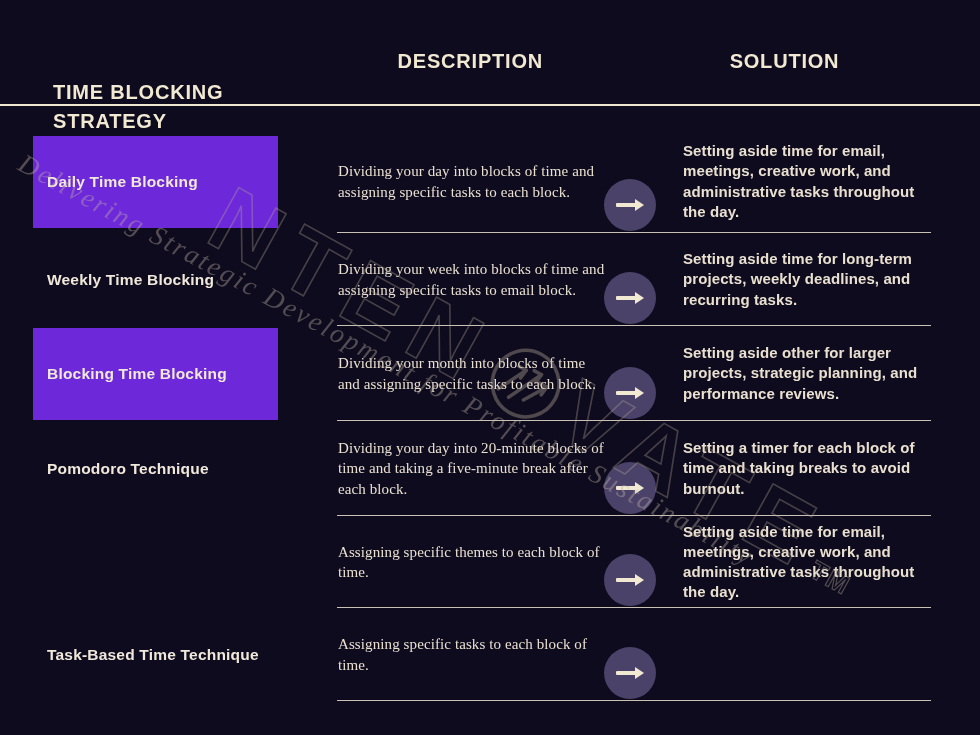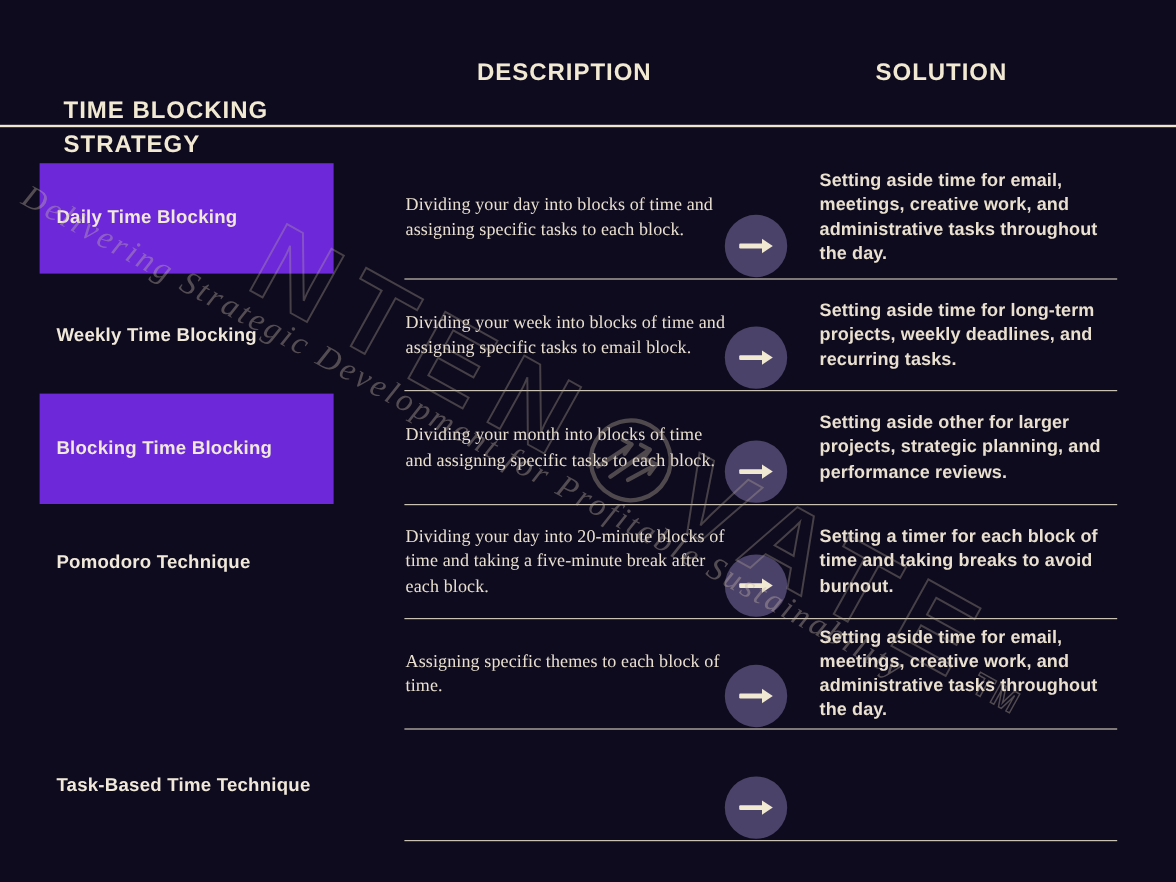--- a/index.html
+++ b/index.html
@@ -173,20 +173,23 @@
       </div>
       <div class="cell cell-sol">
         <p class="body-text">Setting aside time for email, meetings, creative work, and administrative tasks throughout the day.</p>
       </div>
       <div class="row-line"></div>
     </section>
 
     <section class="row r6">
       <div class="cell cell-label">
         <span class="label-text">Task-Based Time Technique</span>
+      </div>
+      <div class="cell cell-desc">
+        <p class="body-text">Assigning specific tasks to each block of time.</p>
       </div>
       <div class="cell cell-arrow">
         <div class="arrow-circle">
           <span class="arrow-shape">
               <span class="arrow-shaft"></span>
               <span class="arrow-head"></span>
             </span>
         </div>
       </div>
       <div class="row-line"></div>

